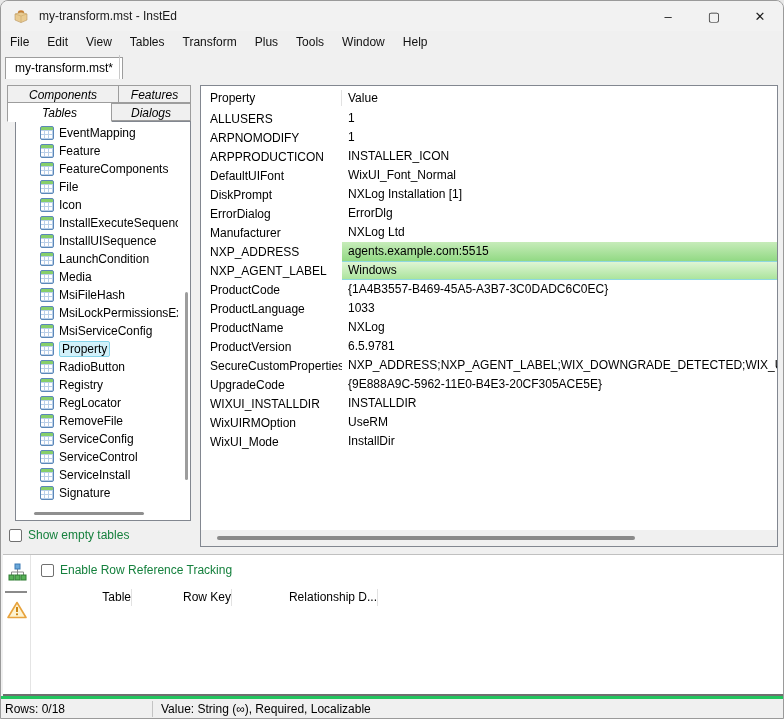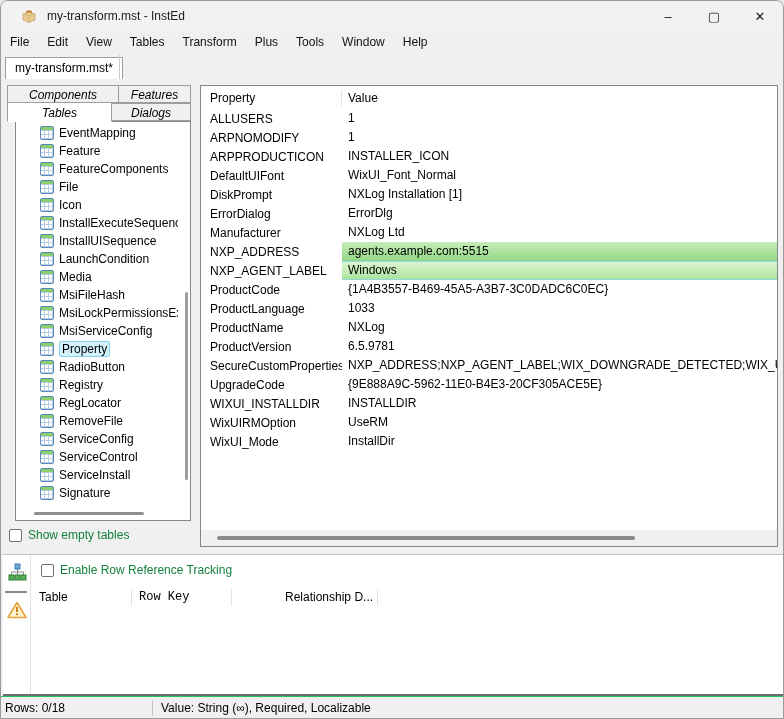--- a/index.html
+++ b/index.html
@@ -8,21 +8,21 @@
     width:784px; height:719px; overflow:hidden;
     font-family:"Liberation Sans", sans-serif; font-size:12px; color:#000;
     background:#e8e8e8;
   }
   .window {
     position:relative; width:784px; height:719px; background:#f0f0f0;
     border:1px solid #9a9a9a; border-radius:8px 8px 0 0; overflow:hidden;
   }
   
   .titlebar { position:absolute; left:0; top:0; width:100%; height:30px;
-    display:flex; align-items:center; background:#f2f2f2;padding-left:8px; }
+    display:flex; align-items:center; background:#f2f2f2; }
   .app-icon { margin-left:12px; width:16px; height:16px; flex:0 0 auto; }
   .title-text { margin-left:10px; color:#1a1a1a; }
   .win-controls { position:absolute; right:0; top:0; height:30px; display:flex; }
   .win-btn { width:46px; height:30px; display:flex; align-items:center; justify-content:center;
     color:#1a1a1a; font-size:13px; }
   
   .menubar { position:absolute; left:0; top:30px; width:100%; height:22px;
     display:flex; align-items:center; background:#f0f0f0; }
   .menu-item { padding:2px 9px; color:#111; cursor:default; }
   
@@ -75,36 +75,36 @@
   .pname { width:141px; padding-left:9px; flex:0 0 auto; }
   .pval { flex:1; padding-left:6px; height:19px; line-height:19px; }
   .pval.hl { background:linear-gradient(#c7ecba, #92d984); }
   .pval.hl.focus { background:linear-gradient(#dff5d4, #abe49d);
     border-top:1px solid #8ed8df; border-bottom:1px solid #8ed8df; line-height:17px; }
   .pg-hscroll-track { position:absolute; left:0; bottom:0; width:100%; height:16px; background:#f0f0f0; }
   .pg-hscroll-thumb { position:absolute; left:16px; top:6px; width:418px; height:4px;
     background:#8a8a8a; border-radius:2px; }
   
   .ref-panel { position:absolute; left:2px; top:553px; width:780px; height:142px;
-    background:#fff; border-top:1px solid #c0c0c0; border-bottom:2px solid #6f6f6f; }
+    background:#fff; border-top:1px solid #c0c0c0; border-bottom:2px solid #6f6f6f;text-align:right; }
   .ref-toolbar { position:absolute; left:0; top:0; width:28px; height:100%; border-right:1px solid #e4e4e4; }
   .hier-icon { position:absolute; left:4px; top:7px; }
   .ref-tool-sep { position:absolute; left:2px; top:36px; width:22px; height:2px; background:#8a8a8a; }
   .warn-icon { position:absolute; left:4px; top:46px; }
   .ref-check-row { position:absolute; left:38px; top:8px; display:flex; align-items:center; }
   .ref-table-header { position:absolute; left:29px; top:30px; right:2px; height:24px;
     display:flex; align-items:center; background:#fff; }
   .ref-col { height:17px; line-height:17px; padding-left:7px; border-right:1px solid #e2e2e2; }
   .ref-col.c1 { width:100px; }
-  .ref-col.c2 { width:100px;font-family:Liberation Mono, monospace; }
+  .ref-col.c2 { width:100px; }
   .ref-col.c3 { width:100px;margin-left:46px; }
   .ref-body { position:absolute; left:29px; top:54px; right:2px; bottom:0; background:#fff; }
   
   .statusbar { position:absolute; left:0; bottom:0; width:100%; height:22px;
-    background:#f0f0f0; border-top:1px solid #22c55e; display:flex; align-items:center;margin-top:8px; }
+    background:#f0f0f0; border-top:3px solid #22c55e; display:flex; align-items:center;margin-top:8px; }
   .sb-rows { padding-left:4px; width:151px; }
   .sb-sep { width:1px; height:16px; background:#c4c4c4; }
   .sb-value { padding-left:8px; }
 </style>
 </head>
 <body>
 
 <div class="window">
 
   <div class="titlebar">

